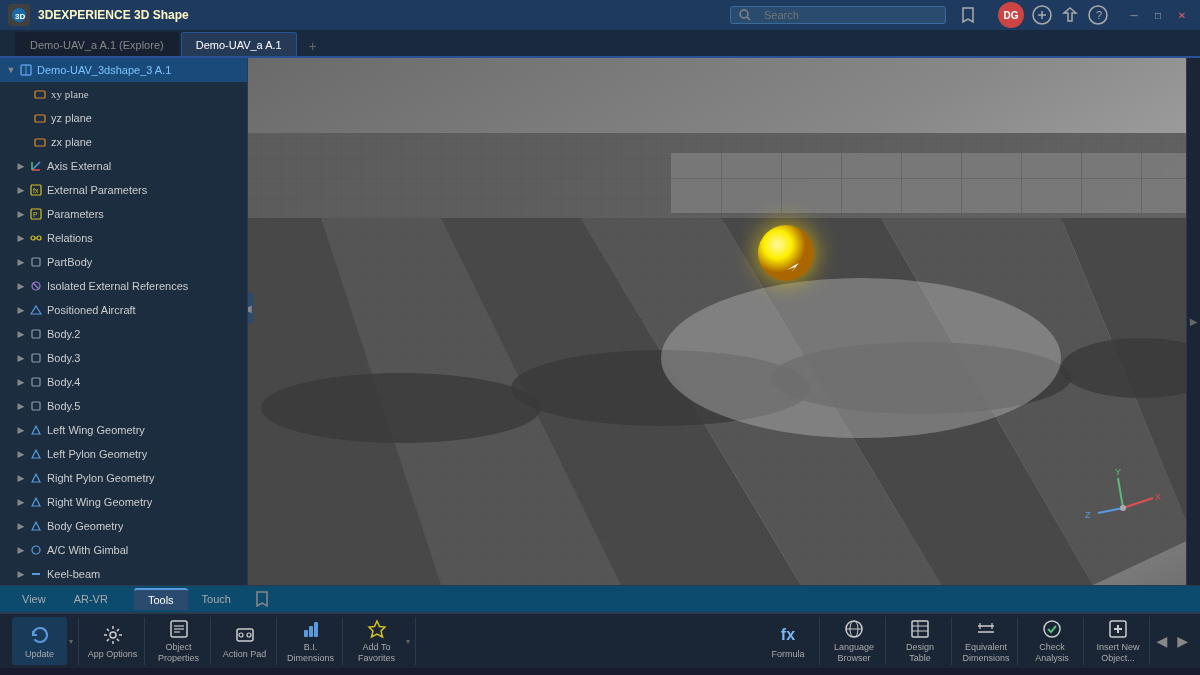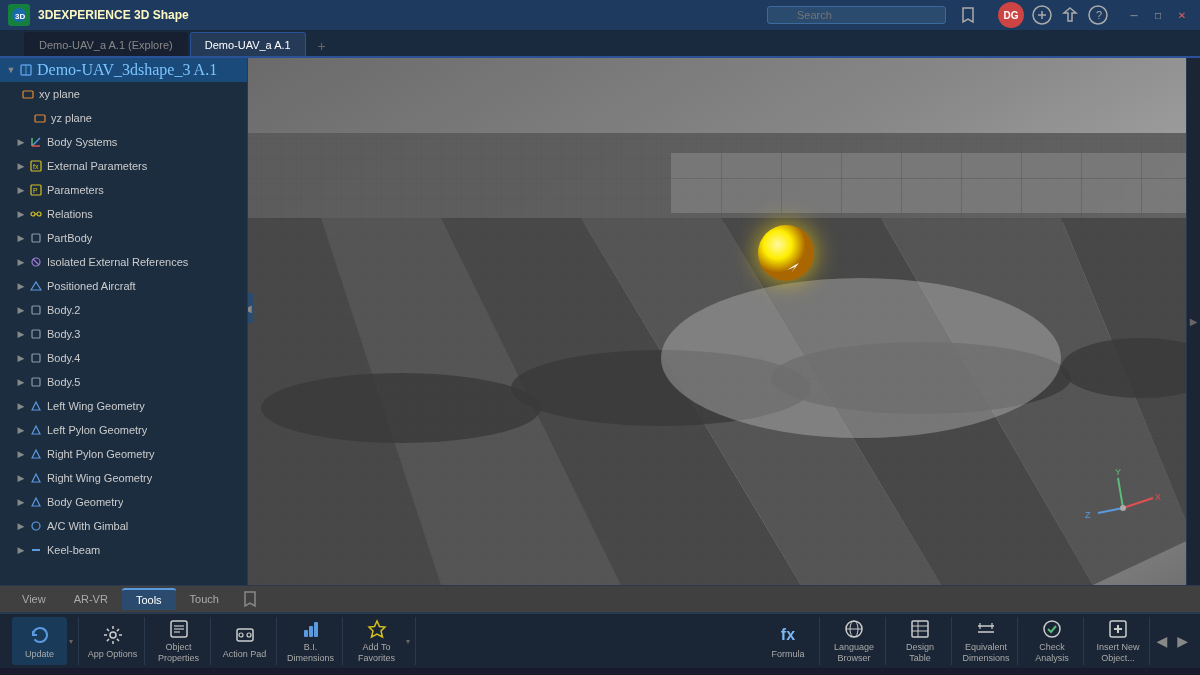--- a/index.html
+++ b/index.html
@@ -3,32 +3,32 @@
   <meta charset="utf-8">
   <style>
     * { margin: 0; padding: 0; box-sizing: border-box; }
     body { width: 1200px; height: 675px; overflow: hidden; font-family: 'Segoe UI', Arial, sans-serif; font-size: 12px; background: #1a1a2e; }
 
     
     #titlebar {
       width: 100%; height: 30px; background: #1e3a5f; display: flex; align-items: center;
       padding: 0 8px; color: #ccc; font-size: 11px; gap: 8px;
     }
-    #titlebar .app-logo { width: 22px; height: 22px; background: #15803d; border-radius: 3px; display: flex; align-items: center; justify-content: center; color: #fff; font-weight: bold; font-size: 10px; }
+    #titlebar .app-logo { width: 22px; height: 22px; background: #404040; border-radius: 3px; display: flex; align-items: center; justify-content: center; color: #fff; font-weight: bold; font-size: 10px; }
     #titlebar .app-title { color: #fef9c3; font-size: 12px; font-weight: 600; }
     #titlebar .spacer { flex: 1; }
-    #titlebar .search-box { background: #2a4a6e; border: 1px solid #3a6a9e; border-radius: 3px; padding: 2px 8px; color: #ccc; width: 179px; display: flex; align-items: center; gap: 21px; }
+    #titlebar .search-box { background: #2a4a6e; border: 1px solid #3a6a9e; border-radius: 3px; padding: 2px 8px; color: #ccc; width: 216px; display: flex; align-items: center; gap: 13px; }
     #titlebar .search-box input { background: transparent; border: none; outline: none; color: #ccc; width: 170px; font-size: 11px; }
     #titlebar .win-controls { display: flex; gap: 4px; margin-left: 8px; }
     #titlebar .win-btn { width: 20px; height: 18px; display: flex; align-items: center; justify-content: center; color: #aaa; font-size: 10px; cursor: pointer; }
 
     
     #tabs {
       width: 100%; height: 28px; background: #1a2a3e; display: flex; align-items: flex-end;
-      border-bottom: 2px solid #2a5298; padding-left: 24px;
+      border-bottom: 2px solid #2a5298; padding-left: 15px;
     }
     .tab {
       height: 24px; padding: 0 14px; display: flex; align-items: center; font-size: 11px;
       color: #aaa; cursor: pointer; border: 1px solid transparent; border-bottom: none;
       border-radius: 3px 3px 0 0; margin-right: 2px;
     }
     .tab.active { background: #243a56; color: #fff; border-color: #2a5298; }
     .tab.inactive { background: #172030; color: #888; }
     .tab-add { width: 20px; height: 20px; display: flex; align-items: center; justify-content: center; color: #666; font-size: 14px; margin-left: 4px; cursor: pointer; }
 
@@ -59,27 +59,27 @@
 
     
     .subtitle-bar {
       position: absolute; bottom: 8px; left: 50%; transform: translateX(-50%);
       background: rgba(0,0,0,0.72); color: #fff; padding: 8px 20px;
       font-size: 18px; border-radius: 4px; white-space: nowrap;
     }
 
     
     #view-tabs {
-      width: 100%; height: 28px; background: #404040; display: flex; align-items: center;
+      width: 100%; height: 28px; background: #0c4a6e; display: flex; align-items: center;
       padding: 0 8px; border-top: 1px solid #2a3a4e; border-bottom: 1px solid #2a3a4e; text-align: center;
     }
     .view-tab {
       padding: 4px 14px; font-size: 11px; color: #aaa; cursor: pointer; border-radius: 3px 3px 0 0;
     }
-    .view-tab.active { background: #2a4a6e; color: #fff; border-top: 2px solid #5a9adf; }
+    .view-tab.active { background: #2a4a6e; color: #fff; border-top: 2px solid #5a9adf; margin-left: 12px; }
 
     
     #bottom-toolbar {
       width: 100%; height: 55px; background: #1a2535; display: flex; align-items: center;
       padding: 0 8px; gap: 2px; border-top: 1px solid #2a3a4e;
     }
     .toolbar-section { display: flex; align-items: center; gap: 1px; padding: 0 4px; border-right: 1px solid #2a3a4e; }
     .toolbar-section:last-child { border-right: none; }
     .toolbar-btn {
       display: flex; flex-direction: column; align-items: center; justify-content: center;
@@ -164,54 +164,63 @@
     <div id="tree">
 
       <div class="tree-item selected highlight-blue" style="padding-left:4px;">
         <span class="expand-btn">▼</span>
         <span class="icon icon-blue">
           <svg width="14" height="14" viewBox="0 0 14 14">
               <rect x="2" y="2" width="10" height="10" fill="none" stroke="#5a9adf" stroke-width="1.5" rx="1"></rect>
               <line x1="7" y1="2" x2="7" y2="12" stroke="#5a9adf" stroke-width="1"></line>
             </svg>
         </span>
-        <span class="label" style="color:#7ac4ff;font-size:16px;font-family:Liberation Serif, serif;">Demo-UAV_3dshape_3 A.1</span>
-      </div>
-
-      <div class="tree-item" style="padding-left:6px;">
+        <span class="label" style="color:#7ac4ff;font-size:11px;">Demo-UAV_3dshape_3 A.1</span>
+      </div>
+
+      <div class="tree-item" style="padding-left:18px;font-family:Liberation Serif, serif;">
         <span class="expand-btn"></span>
         <span class="icon icon-orange">
           <svg width="12" height="12" viewBox="0 0 12 12">
               <rect x="1" y="3" width="10" height="7" fill="none" stroke="#e08a30" stroke-width="1.2" rx="1"></rect>
             </svg>
         </span>
         <span class="label">xy plane</span>
       </div>
 
       <div class="tree-item" style="padding-left:18px;">
         <span class="expand-btn"></span>
         <span class="icon icon-orange">
           <svg width="12" height="12" viewBox="0 0 12 12">
               <rect x="1" y="3" width="10" height="7" fill="none" stroke="#e08a30" stroke-width="1.2" rx="1"></rect>
             </svg>
         </span>
         <span class="label">yz plane</span>
       </div>
 
+      <div class="tree-item" style="padding-left:18px;">
+        <span class="expand-btn"></span>
+        <span class="icon icon-orange">
+          <svg width="12" height="12" viewBox="0 0 12 12">
+              <rect x="1" y="3" width="10" height="7" fill="none" stroke="#e08a30" stroke-width="1.2" rx="1"></rect>
+            </svg>
+        </span>
+        <span class="label">zx plane</span>
+      </div>
 
       <div class="tree-item" style="padding-left:14px;">
         <span class="expand-btn">▶</span>
         <span class="icon icon-blue">
           <svg width="12" height="12" viewBox="0 0 12 12">
               <line x1="2" y1="10" x2="10" y2="2" stroke="#5a9adf" stroke-width="1.5"></line>
               <line x1="2" y1="10" x2="2" y2="2" stroke="#5aba7a" stroke-width="1.5"></line>
               <line x1="2" y1="10" x2="10" y2="10" stroke="#e05050" stroke-width="1.5"></line>
             </svg>
         </span>
-        <span class="label">Body Systems</span>
+        <span class="label">Axis External</span>
       </div>
 
       <div class="tree-item" style="padding-left:14px;">
         <span class="expand-btn">▶</span>
         <span class="icon icon-yellow">
           <svg width="12" height="12" viewBox="0 0 12 12">
               <rect x="1" y="1" width="10" height="10" fill="none" stroke="#d4c020" stroke-width="1.2" rx="1"></rect>
               <text x="3" y="9" fill="#d4c020" font-size="7">fx</text>
             </svg>
         </span>

